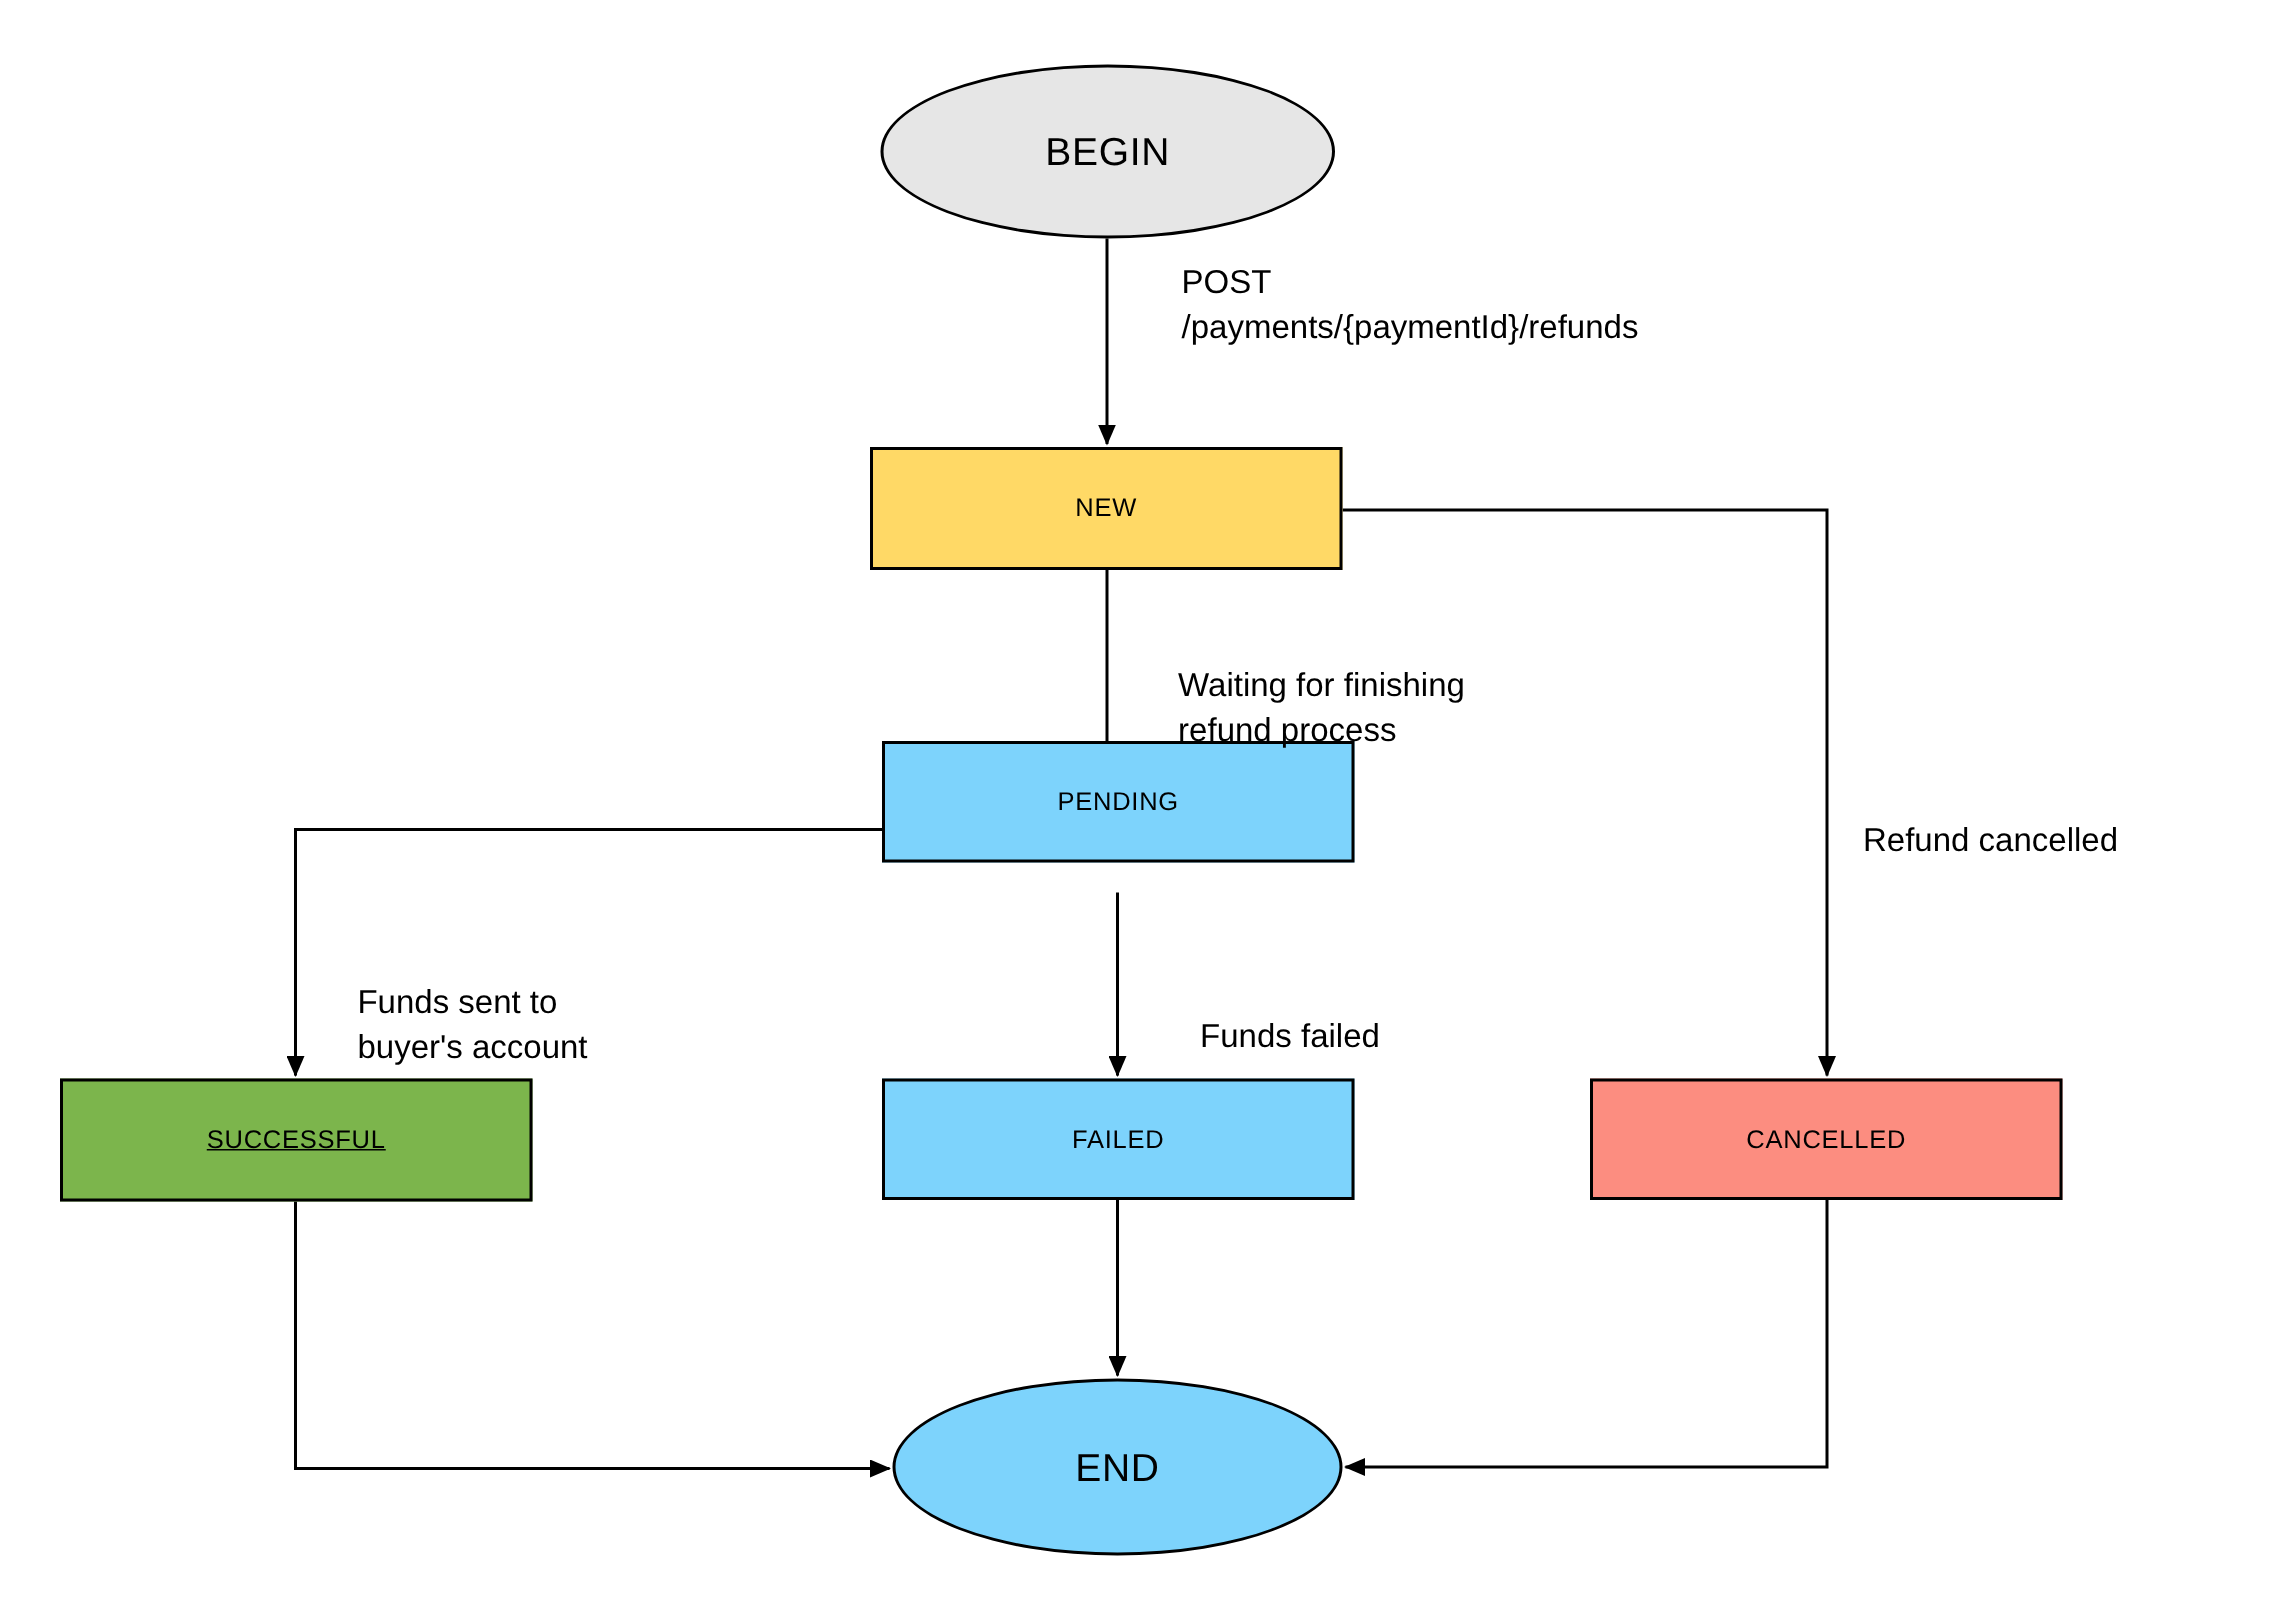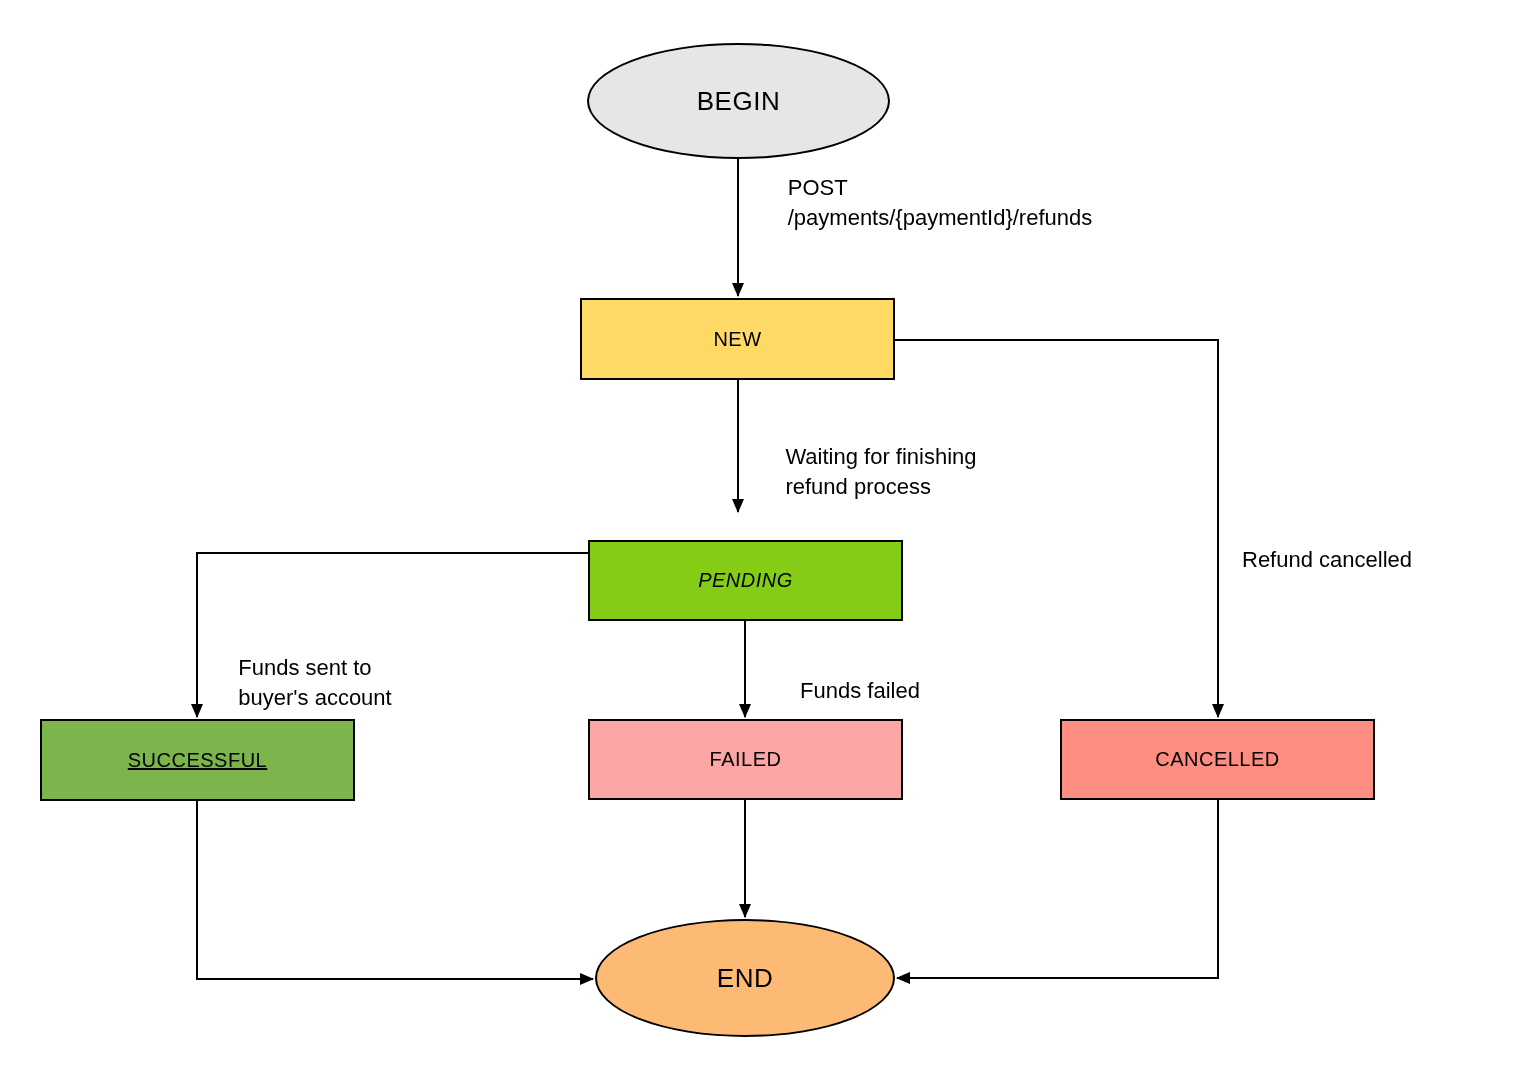--- a/index.html
+++ b/index.html
@@ -32,21 +32,21 @@
   .node {
     position: absolute;
     display: flex;
     align-items: center;
     justify-content: center;
     border: 2px solid #000000;
     box-sizing: border-box;
     text-align: center;
   }
   .node.rect .node-label {
-    font-size: 20px;
+    font-size: 17px;
     letter-spacing: 0.5px;
   }
   .node.ellipse {
     border-radius: 50%;
   }
   .node.ellipse .node-label {
     font-size: 26px;
     letter-spacing: 0.5px;
   }
   .edge-label {
@@ -80,37 +80,37 @@
   </svg>
 
   <div class="node ellipse" style="left: 587px; top: 43px; width: 303px; height: 116px; background-color: rgb(230, 230, 230);">
     <span class="node-label">BEGIN</span>
   </div>
 
   <div class="node rect" style="left: 580px; top: 298px; width: 315px; height: 82px; background-color: rgb(255, 217, 102);">
     <span class="node-label">NEW</span>
   </div>
 
-  <div class="node rect" style="left: 588px; top: 540px; width: 315px; height: 81px; background-color: #84cc16; font-style: italic;">
+  <div class="node rect" style="left: 588px; top: 494px; width: 315px; height: 81px; background-color: #7dd3fc;">
     <span class="node-label">PENDING</span>
   </div>
 
   <div class="node rect" style="left: 40px; top: 719px; width: 315px; height: 82px; background-color: rgb(124, 181, 76); text-decoration: underline;">
     <span class="node-label">SUCCESSFUL</span>
   </div>
 
-  <div class="node rect" style="left: 588px; top: 719px; width: 315px; height: 81px; background-color: #fca5a5;">
+  <div class="node rect" style="left: 588px; top: 719px; width: 315px; height: 81px; background-color: #7dd3fc;">
     <span class="node-label">FAILED</span>
   </div>
 
   <div class="node rect" style="left: 1060px; top: 719px; width: 315px; height: 81px; background-color: rgb(252, 141, 128); text-align: right;">
     <span class="node-label">CANCELLED</span>
   </div>
 
-  <div class="node ellipse" style="left: 595px; top: 919px; width: 300px; height: 118px; background-color: #fdba74;">
+  <div class="node ellipse" style="left: 595px; top: 919px; width: 300px; height: 118px; background-color: #7dd3fc;">
     <span class="node-label">END</span>
   </div>
 
   <div class="edge-label" style="left:940px; top:203px">POST
 /payments/{paymentId}/refunds</div>
 
   <div class="edge-label" style="left:881px; top:472px">Waiting for finishing
 refund process</div>
 
   <div class="edge-label" style="left:1327px; top:560px">Refund cancelled</div>

